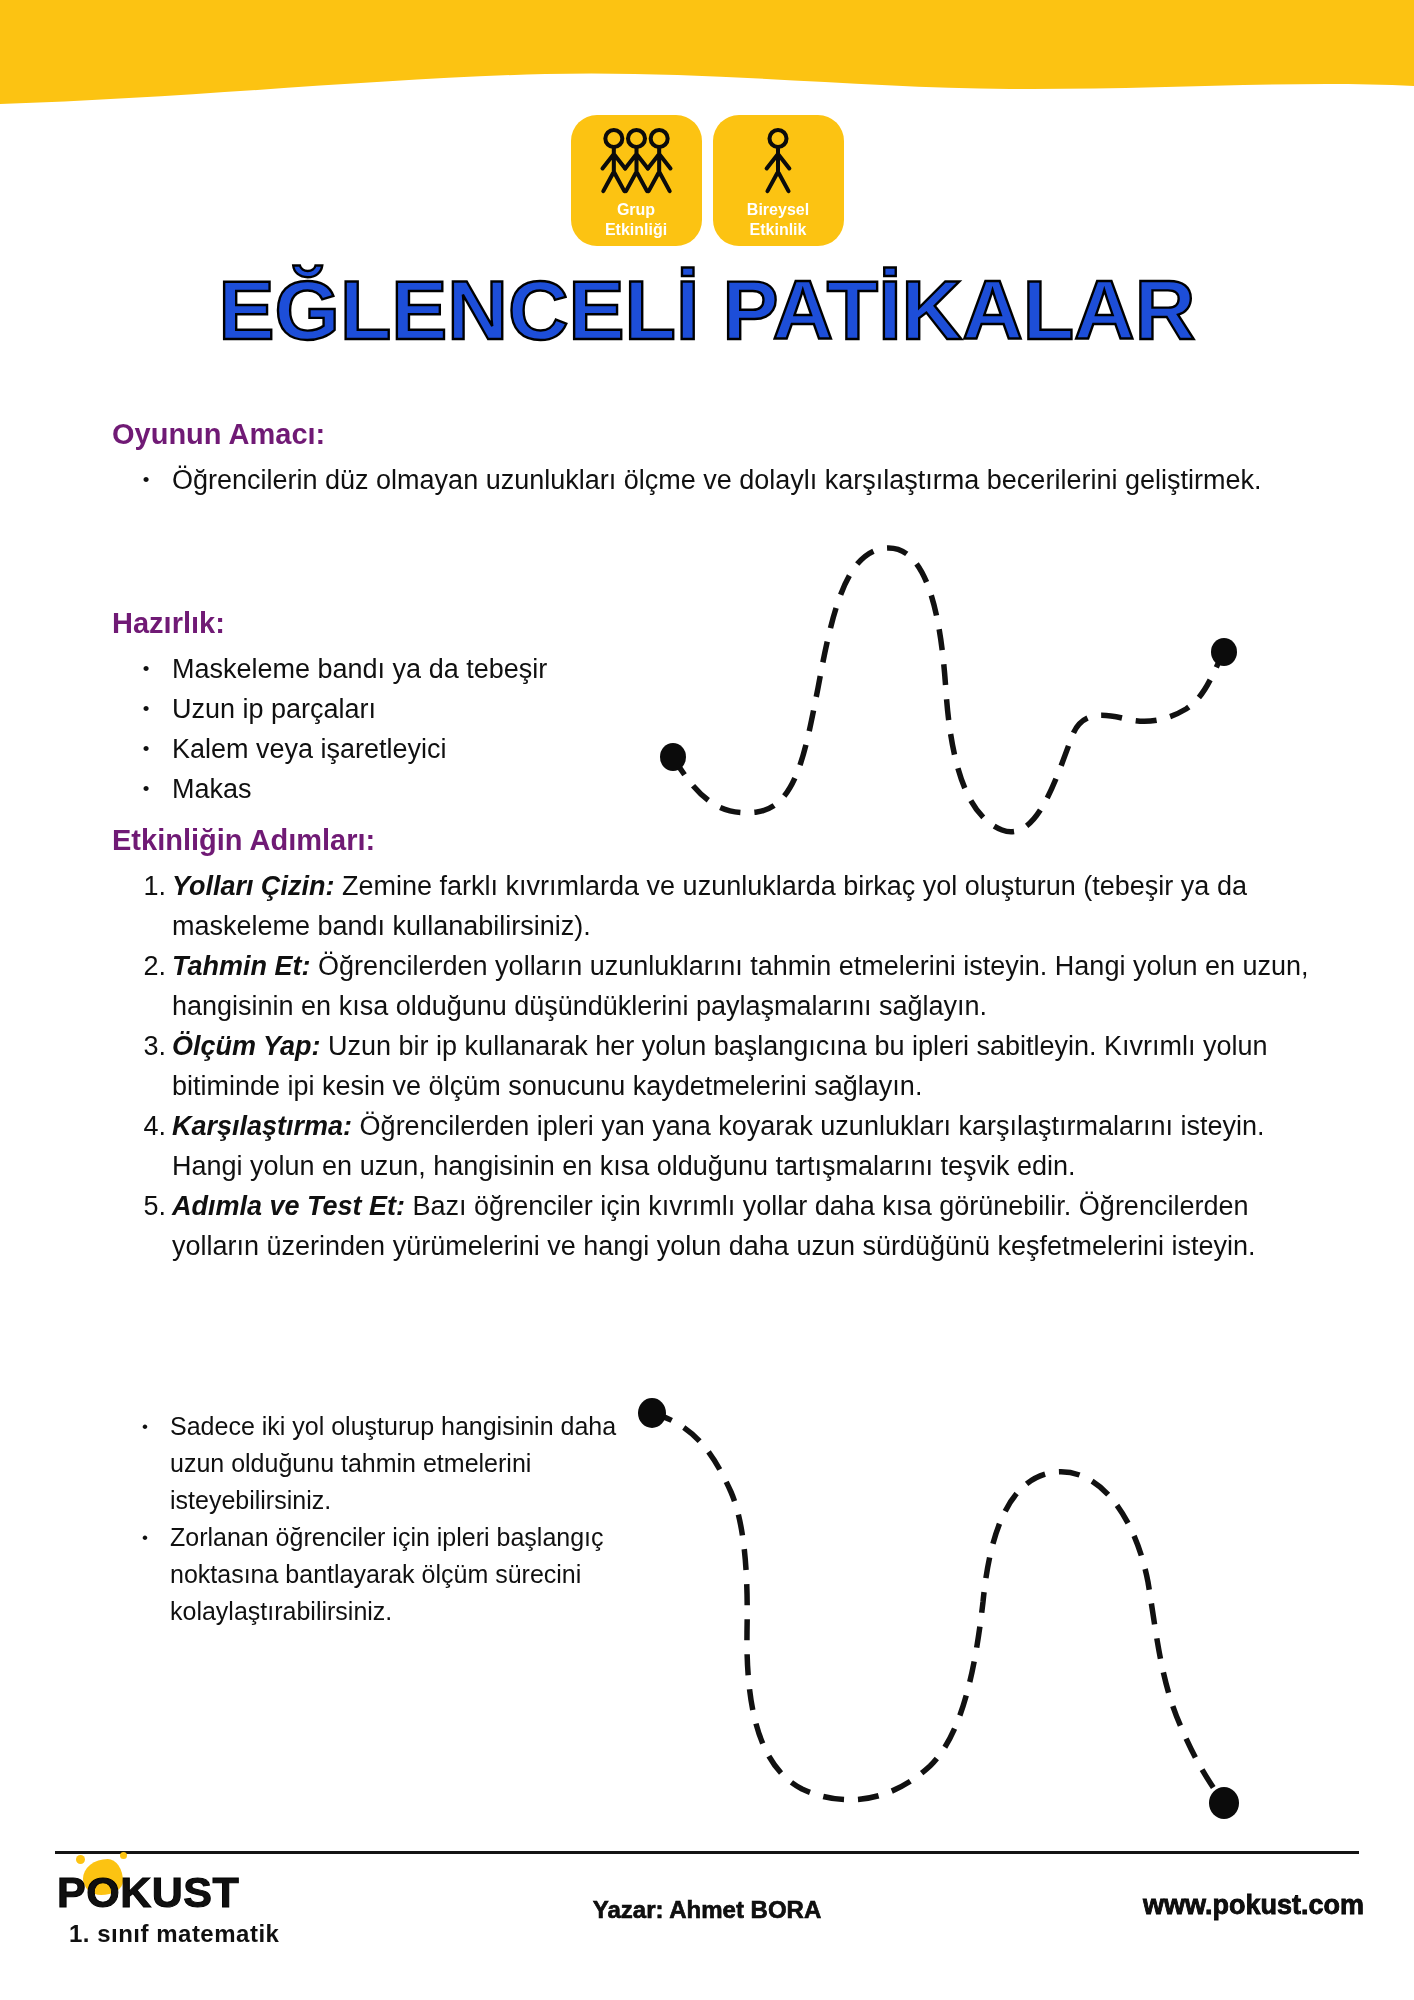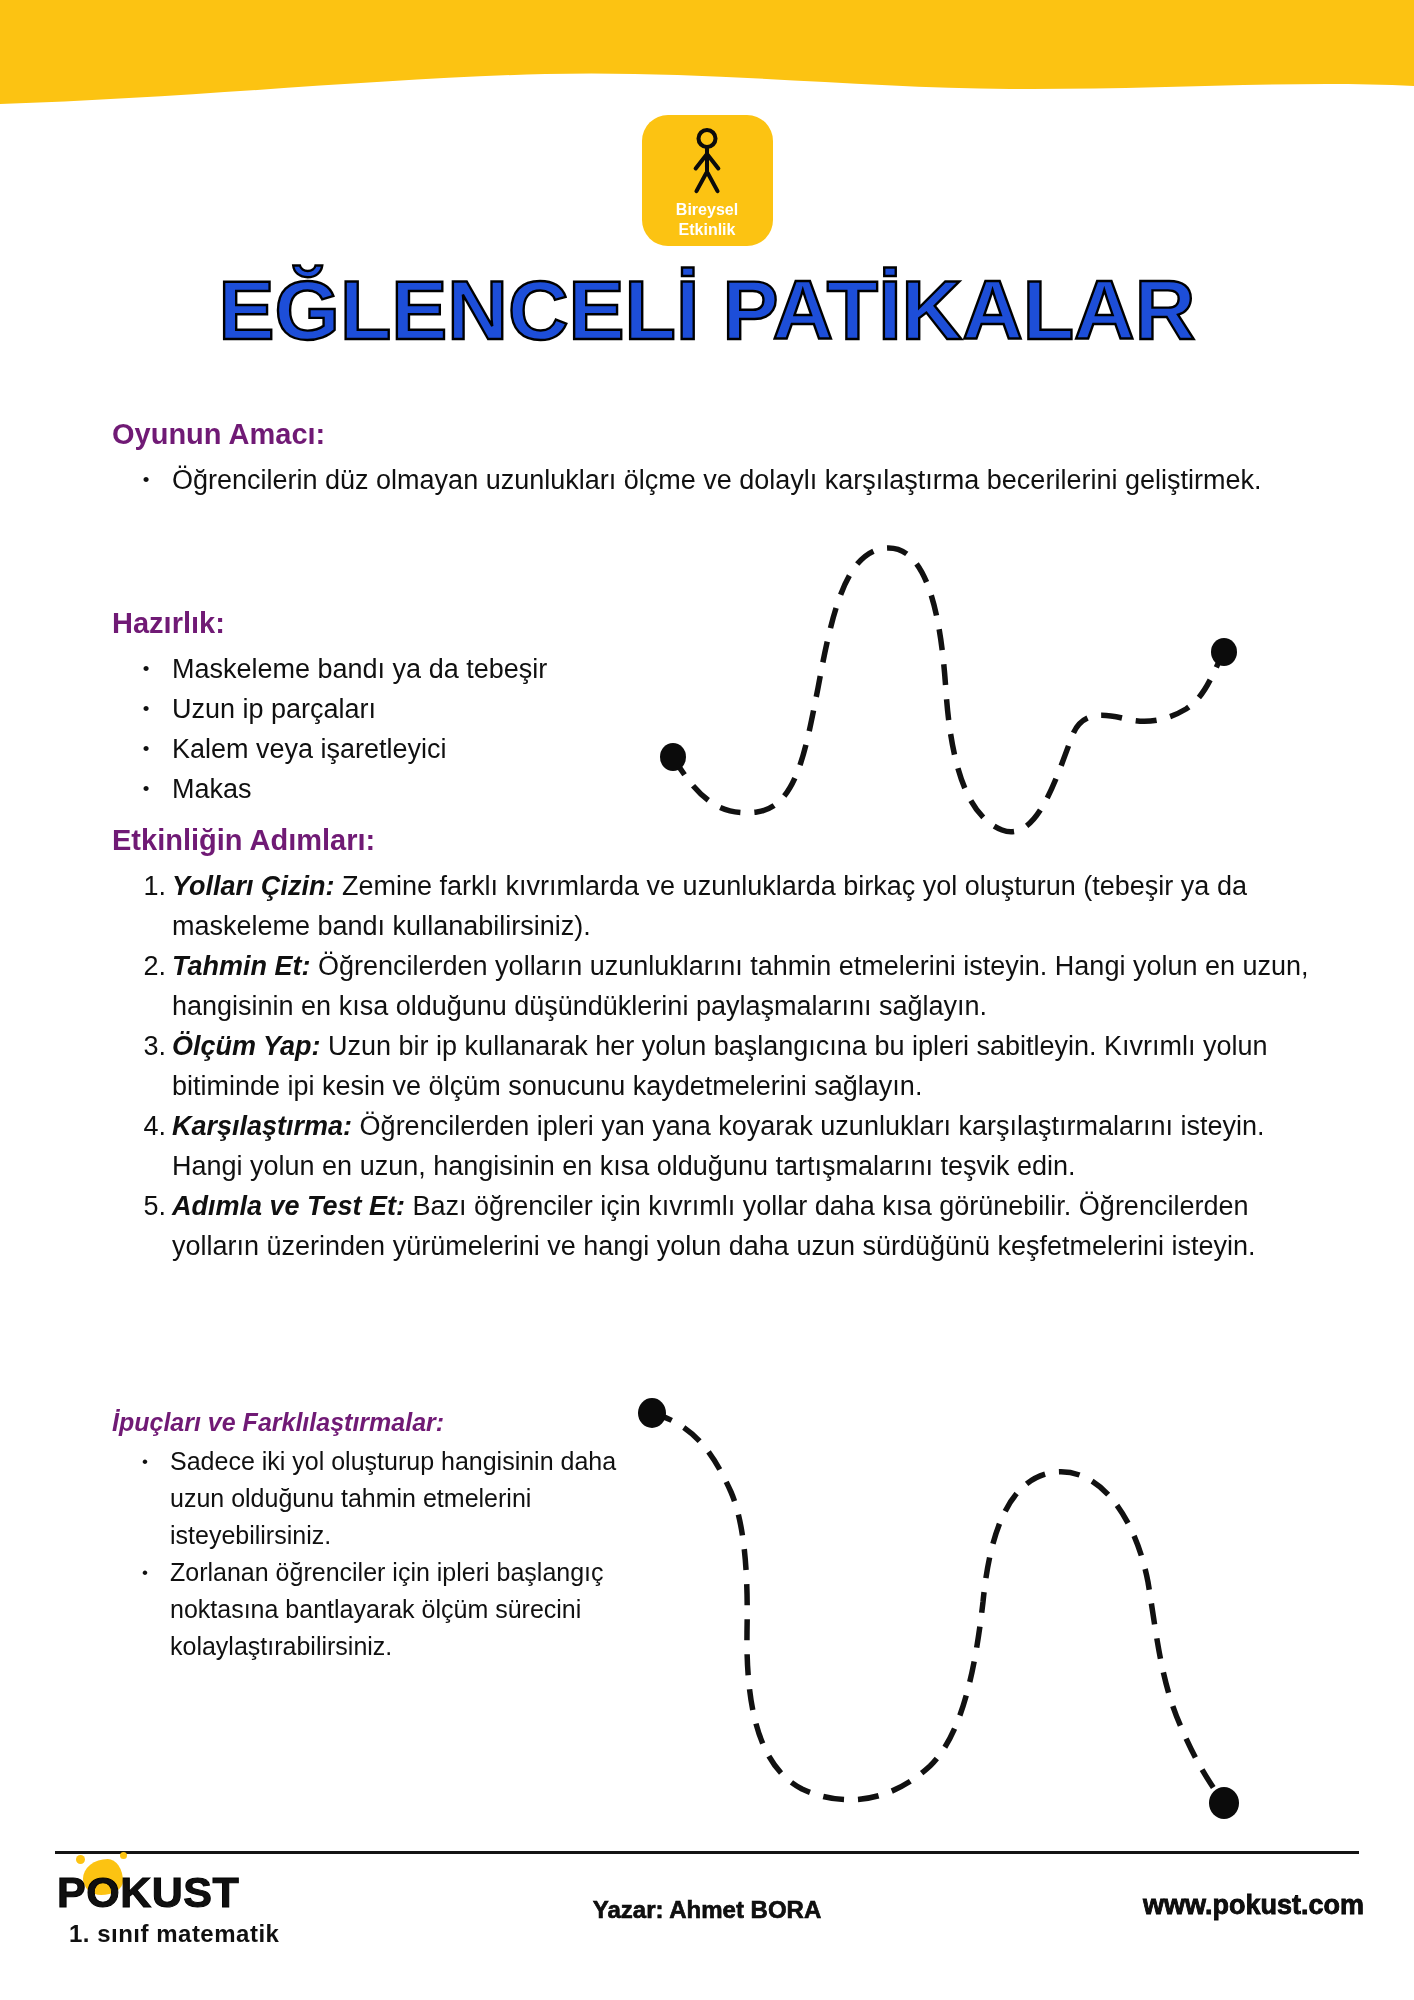--- a/index.html
+++ b/index.html
@@ -86,20 +86,40 @@
     <path d="M652 1413 C692 1424 712 1450 731 1492 C746 1527 748 1582 747 1632 C746 1702 757 1766 802 1789 C846 1809 892 1801 930 1766 C964 1733 976 1662 983 1602 C989 1540 1006 1477 1056 1472 C1102 1468 1136 1520 1148 1582 C1157 1637 1161 1682 1181 1727 C1196 1762 1209 1782 1222 1800"></path>
   </g>
   <ellipse cx="652" cy="1413" rx="14" ry="15" fill="#0b0b0b"></ellipse>
   <ellipse cx="1224" cy="1803" rx="15" ry="16" fill="#0b0b0b"></ellipse>
 </svg>
 
 <div class="page">
 
   <div class="badges">
     <div class="badge">
+      <svg class="badge-icon" viewBox="0 0 100 84" width="81" height="68" fill="none" stroke="#0b0b0b" stroke-width="5" stroke-linecap="round">
+        <g>
+            <circle cx="22" cy="13" r="10.5"></circle>
+            <path d="M22 23.5 V54 M22 32 L8 50 M22 32 L36 50 M22 54 L9 78 M22 54 L35 78"></path>
+          </g>
+        <g>
+            <circle cx="50" cy="13" r="10.5"></circle>
+            <path d="M50 23.5 V54 M50 32 L36 50 M50 32 L64 50 M50 54 L37 78 M50 54 L63 78"></path>
+          </g>
+        <g>
+            <circle cx="78" cy="13" r="10.5"></circle>
+            <path d="M78 23.5 V54 M78 32 L64 50 M78 32 L92 50 M78 54 L65 78 M78 54 L91 78"></path>
+          </g>
+      </svg>
+      <div class="badge-label">
+        <div>Grup</div>
+        <div>Etkinliği</div>
+      </div>
+    </div>
+    <div class="badge">
       <svg class="badge-icon" viewBox="0 0 44 84" width="36" height="68" fill="none" stroke="#0b0b0b" stroke-width="5" stroke-linecap="round">
         <circle cx="22" cy="13" r="10.5"></circle>
         <path d="M22 23.5 V54 M22 32 L8 50 M22 32 L36 50 M22 54 L9 78 M22 54 L35 78"></path>
       </svg>
       <div class="badge-label">
         <div>Bireysel</div>
         <div>Etkinlik</div>
       </div>
     </div>
   </div>
@@ -152,21 +172,20 @@
       <span class="num">4.</span>
       <p><em class="lead">Karşılaştırma:</em> <span>Öğrencilerden ipleri yan yana koyarak uzunlukları karşılaştırmalarını isteyin. Hangi yolun en uzun, hangisinin en kısa olduğunu tartışmalarını teşvik edin.</span></p>
     </div>
     <div class="step">
       <span class="num">5.</span>
       <p><em class="lead">Adımla ve Test Et:</em> <span>Bazı öğrenciler için kıvrımlı yollar daha kısa görünebilir. Öğrencilerden yolların üzerinden yürümelerini ve hangi yolun daha uzun sürdüğünü keşfetmelerini isteyin.</span></p>
     </div>
   </section>
 
   <section class="sec sec-ipuclari">
-    <h2>İpuçları ve Farklılaştırmalar:</h2>
     <div class="bullet">
       <span class="marker">•</span>
       <p>Sadece iki yol oluşturup hangisinin daha uzun olduğunu tahmin etmelerini isteyebilirsiniz.</p>
     </div>
     <div class="bullet">
       <span class="marker">•</span>
       <p>Zorlanan öğrenciler için ipleri başlangıç noktasına bantlayarak ölçüm sürecini kolaylaştırabilirsiniz.</p>
     </div>
   </section>
 

